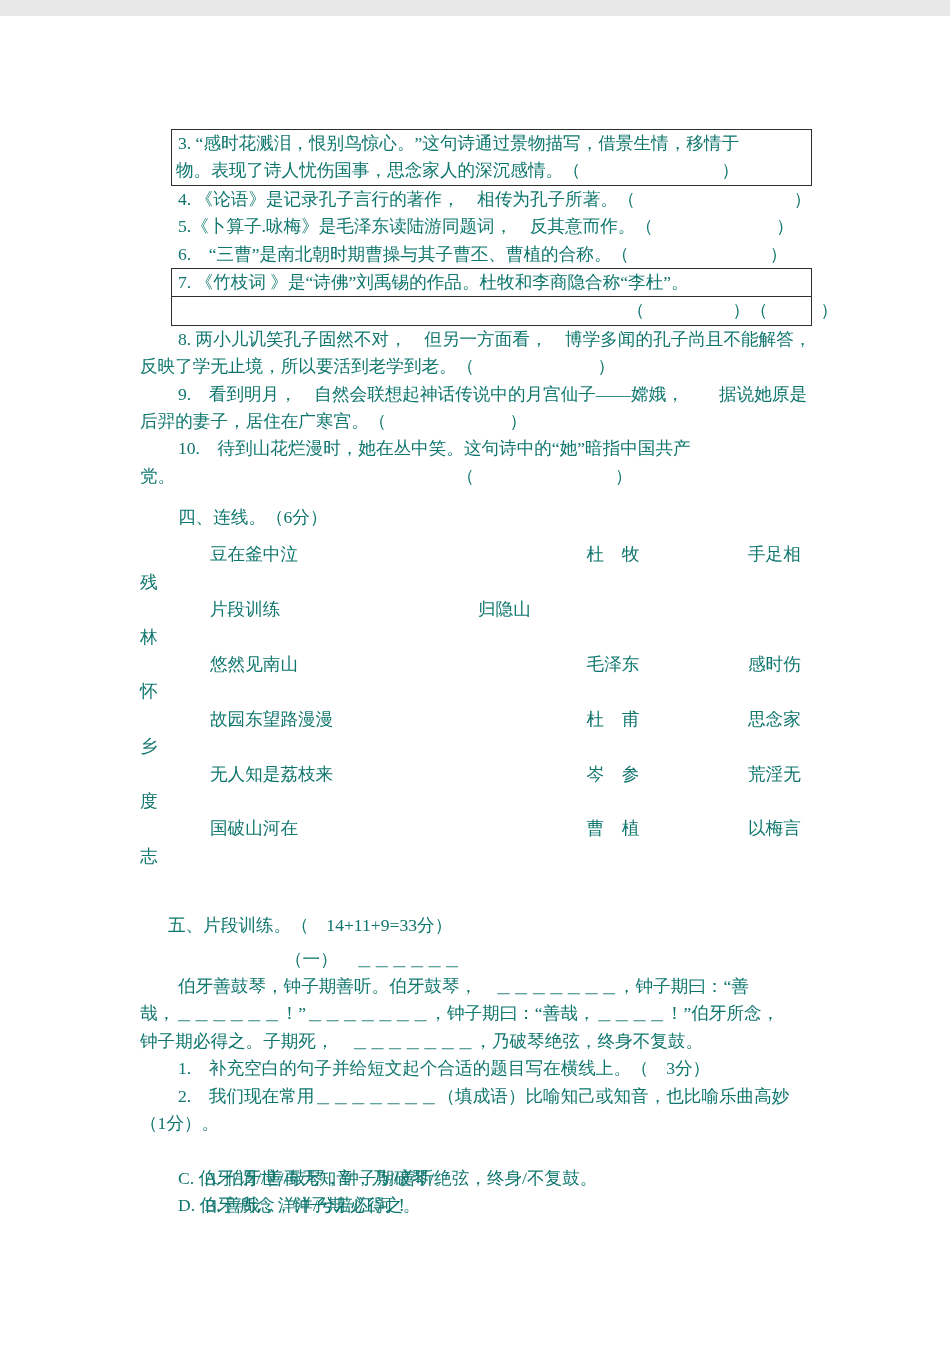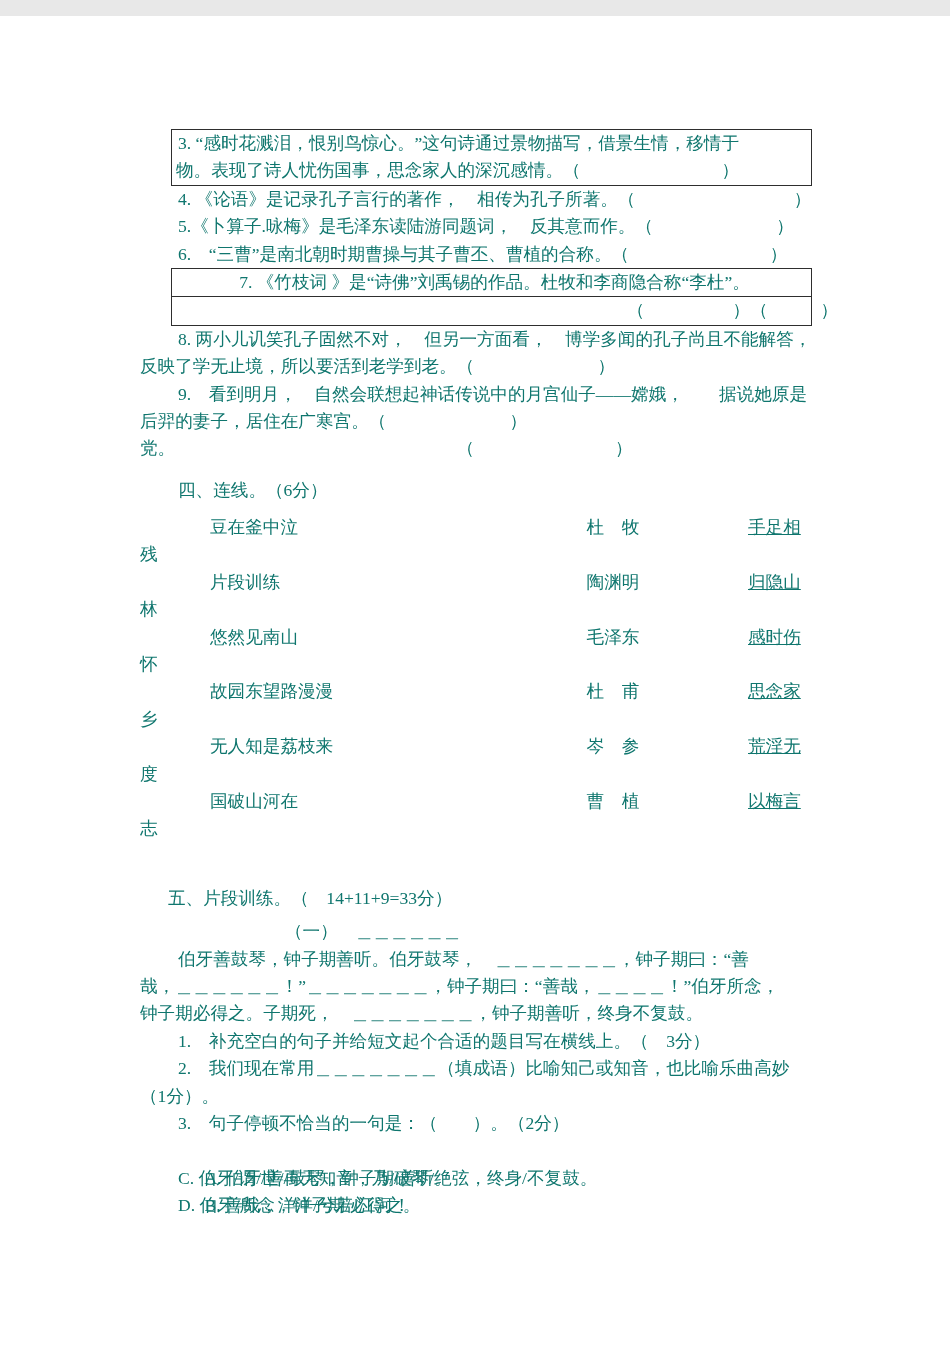--- a/index.html
+++ b/index.html
@@ -27,28 +27,28 @@
   .indent-sm { padding-left:28px; }
 
   
   .boxed {
     margin-left:31px;
     width:639px;
     border:1.5px solid #2e2e2e;
   }
   .in-box-indent { padding-left:6px; }
   .in-box-flush  { padding-left:4px; }
-  .box-divider   { border-bottom:1.5px solid #2e2e2e;text-align:center; }
+  .box-divider   { border-bottom:1.5px solid #2e2e2e; }
   .parens-right  { padding-left:455px; }
 
   
   .mrow { display:flex; }
   .mc1 { margin-left:70px; width:268px; }
   .mc2 { width:270px;text-align:center; }
-  .mc3 { flex:1;text-decoration:underline; }
+  .mc3 { flex:1; }
 
   .sec4-heading { margin-top:14px; }
   .mrow-first   { margin-top:10px; }
   .sec5-heading { margin-top:42px; }
   .subtitle     { padding-left:145px; margin-top:6px; }
 
   .opt-a { display:inline-block; width:302px; }
 </style>
 </head>
 <body>
@@ -69,34 +69,34 @@
       <div class="ln in-box-indent box-divider">7. 《竹枝词 》是“诗佛”刘禹锡的作品。杜牧和李商隐合称“李杜”。</div>
       <div class="ln parens-right">（　　　　　）（　　　）</div>
     </div>
 
     <div class="ln indent">8. 两小儿讥笑孔子固然不对，　但另一方面看，　博学多闻的孔子尚且不能解答，</div>
     <div class="ln">反映了学无止境，所以要活到老学到老。（　　　　　　　）</div>
 
     <div class="ln indent">9.　看到明月，　自然会联想起神话传说中的月宫仙子——嫦娥，　　据说她原是</div>
     <div class="ln">后羿的妻子，居住在广寒宫。（　　　　　　　）</div>
 
+    <div class="ln indent">10.　待到山花烂漫时，她在丛中笑。这句诗中的“她”暗指中国共产</div>
     <div class="ln">党。　　　　　　　　　　　　　　　　（　　　　　　　　）</div>
 
     <div class="ln indent sec4-heading">四、连线。（6分）</div>
 
     <div class="mrow mrow-first">
       <span class="mc1">豆在釜中泣</span>
       <span class="mc2">杜　牧</span>
       <span class="mc3">手足相</span>
     </div>
     <div class="ln">残</div>
 
     <div class="mrow">
       <span class="mc1">片段训练</span>
-      <span class="mc2">陶渊明</span>
       <span class="mc3">归隐山</span>
     </div>
     <div class="ln">林</div>
 
     <div class="mrow">
       <span class="mc1">悠然见南山</span>
       <span class="mc2">毛泽东</span>
       <span class="mc3">感时伤</span>
     </div>
     <div class="ln">怀</div>
@@ -120,26 +120,25 @@
       <span class="mc2">曹　植</span>
       <span class="mc3">以梅言</span>
     </div>
     <div class="ln">志</div>
 
     <div class="ln indent-sm sec5-heading">五、片段训练。（　14+11+9=33分）</div>
     <div class="ln subtitle">（一）　＿＿＿＿＿＿</div>
 
     <div class="ln indent">伯牙善鼓琴，钟子期善听。伯牙鼓琴，　＿＿＿＿＿＿＿，钟子期曰：“善</div>
     <div class="ln">哉，＿＿＿＿＿＿！”＿＿＿＿＿＿＿，钟子期曰：“善哉，＿＿＿＿！”伯牙所念，</div>
-    <div class="ln">钟子期必得之。子期死，　＿＿＿＿＿＿＿，钟子期善听，终身不复鼓。</div>
+    <div class="ln">钟子期必得之。子期死，　＿＿＿＿＿＿＿，乃破琴绝弦，终身不复鼓。</div>
 
     <div class="ln indent">1.　补充空白的句子并给短文起个合适的题目写在横线上。（　3分）</div>
     <div class="ln indent">2.　我们现在常用＿＿＿＿＿＿＿（填成语）比喻知己或知音，也比喻乐曲高妙</div>
     <div class="ln">（1分）。</div>
-    <div class="ln indent">3.　句子停顿不恰当的一句是：（　　）。（2分）</div>
 
     <div class="ln indent">
       <span class="opt-a">A. 伯牙/善/鼓琴，钟子期/善听。</span>
       <span>B. 善哉，洋洋/兮若/江河！</span>
     </div>
     <div class="ln indent">C. 伯牙/谓/世/再无知音，乃/破琴/绝弦，终身/不复鼓。</div>
     <div class="ln indent">D. 伯牙/所念，钟子期/必得之。</div>
 
   </div>
 </div>

